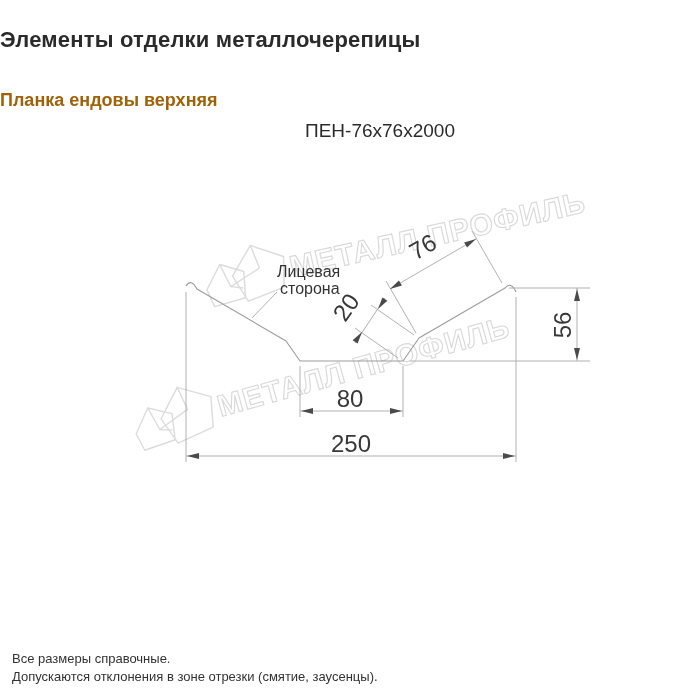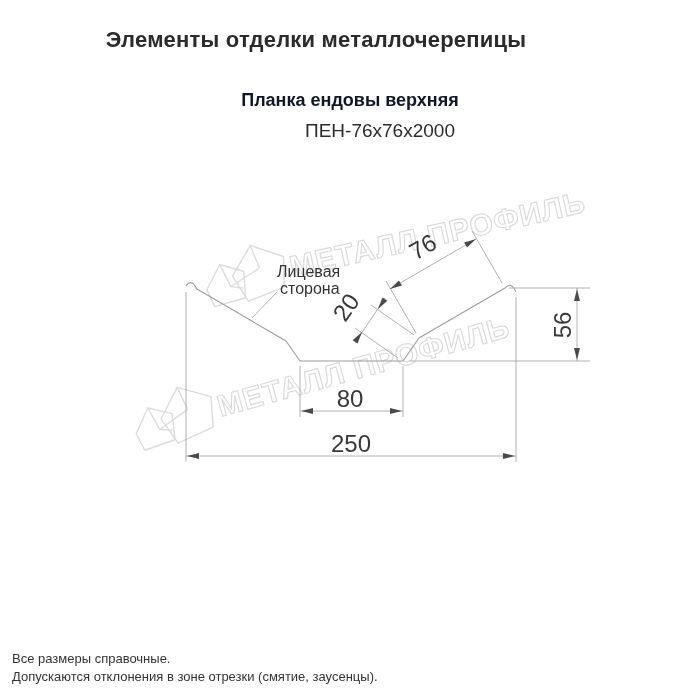--- a/index.html
+++ b/index.html
@@ -1,26 +1,26 @@
 <!DOCTYPE html>
 <html><head>
 <meta charset="utf-8">
 <style>
   html,body{margin:0;padding:0;}
   body{
     width:700px;height:700px;position:relative;background:#ffffff;
     font-family:"Liberation Sans", sans-serif;overflow:hidden;
   }
   .page-title{
-    position:absolute;top:27px;left:0;width:632px;text-align:center;
+    position:absolute;top:27px;left:0;width:632px;text-align:left;
     font-size:22px;font-weight:bold;color:#2b2b2b;letter-spacing:.2px;
   }
   .sub-title{
-    position:absolute;top:90px;left:0;width:700px;text-align:center;
-    font-size:18px;font-weight:bold;color:#0f172a;
+    position:absolute;top:90px;left:0;width:700px;text-align:left;
+    font-size:18px;font-weight:bold;color:#a16207;
   }
   .product-code{
     position:absolute;top:120px;left:0;width:700px;text-align:center;
     font-size:19px;font-weight:normal;color:#2b2b2b;padding-left:30px;
   }
   .drawing-svg{position:absolute;left:0;top:0;width:700px;height:700px;}
   .footer{
     position:absolute;left:12px;bottom:14px;width:660px;
     font-size:13px;color:#333333;line-height:18px;
   }

